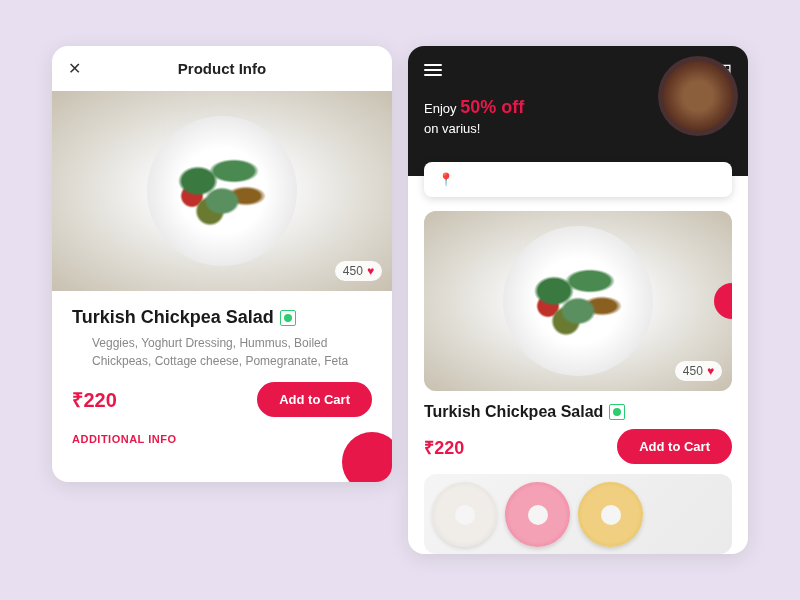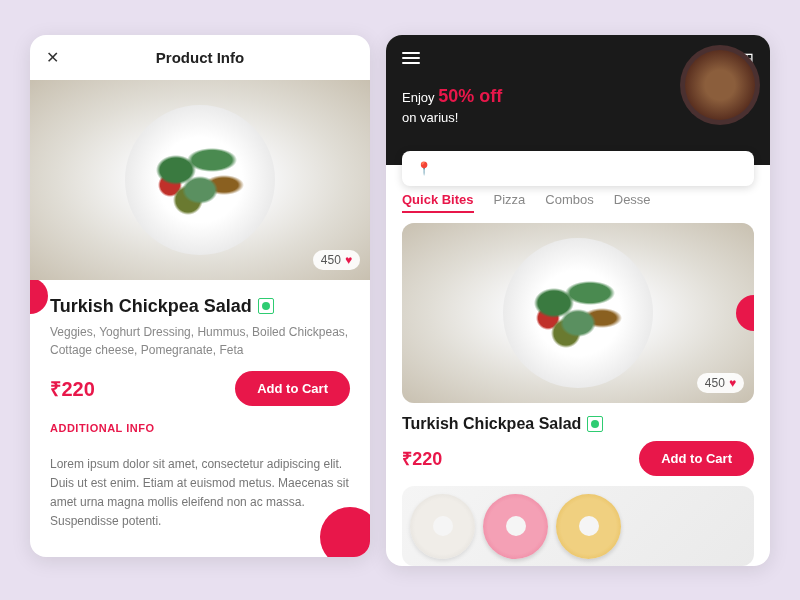--- a/index.html
+++ b/index.html
@@ -109,20 +109,21 @@
       width: 8px;
       height: 8px;
       background: #2ecc71;
       border-radius: 50%;
     }
     .product-desc {
       font-size: 12px;
       color: #888;
       margin-bottom: 12px;
       line-height: 1.5;
+      margin-left: 20px;
     }
     .price-row {
       display: flex;
       align-items: center;
       justify-content: space-between;
       margin-bottom: 16px;
     }
     .price {
       font-size: 20px;
       font-weight: 700;
@@ -157,21 +158,21 @@
       bottom: -10px;
       right: -10px;
       width: 60px;
       height: 60px;
       background: #e8174a;
       border-radius: 50%;
     }
 
     
     .right-card {
-      width: 384px;
+      width: 340px;
       background: #fff;
       border-radius: 16px;
       overflow: hidden;
       box-shadow: 0 4px 20px rgba(0,0,0,0.1);
       position: relative;
     }
     .right-card-top {
       background: #1a1a1a;
       padding: 14px 16px 16px;
       position: relative;
@@ -441,21 +442,20 @@
         <div class="veg-badge">
           <div class="veg-dot"></div>
         </div>
       </div>
       <p class="product-desc">Veggies, Yoghurt Dressing, Hummus, Boiled Chickpeas, Cottage cheese, Pomegranate, Feta</p>
       <div class="price-row">
         <span class="price">₹220</span>
         <button class="add-to-cart-btn">Add to Cart</button>
       </div>
       <div class="additional-info-label">ADDITIONAL INFO</div>
-      <p class="lorem-text">Lorem ipsum dolor sit amet, consectetur adipiscing elit. Duis ut est enim. Etiam at euismod metus. Maecenas sit amet urna magna mollis eleifend non ac massa. Suspendisse potenti.</p>
     </div>
 
     <div class="pink-dot-br"></div>
   </div>
 
   <div class="right-card">
 
     <div class="right-card-top">
       <div class="right-top-nav">
         <div class="hamburger-icon">
@@ -471,26 +471,20 @@
       </div>
       <div class="food-circle-top">
         <div class="food-circle-inner"></div>
       </div>
     </div>
 
     <div class="location-bar">
       <span class="location-pin">📍</span>
     </div>
 
-    <div class="category-tabs">
-      <span class="tab-item active">Quick Bites</span>
-      <span class="tab-item">Pizza</span>
-      <span class="tab-item">Combos</span>
-      <span class="tab-item">Desse</span>
-    </div>
 
     <div class="product-card-right">
       <div class="salad-visual">
         <div class="salad-plate">
           <div class="salad-greens"></div>
         </div>
       </div>
       <div class="right-card-dot-pink"></div>
       <div class="rating-badge-right">
         <span>450</span>

